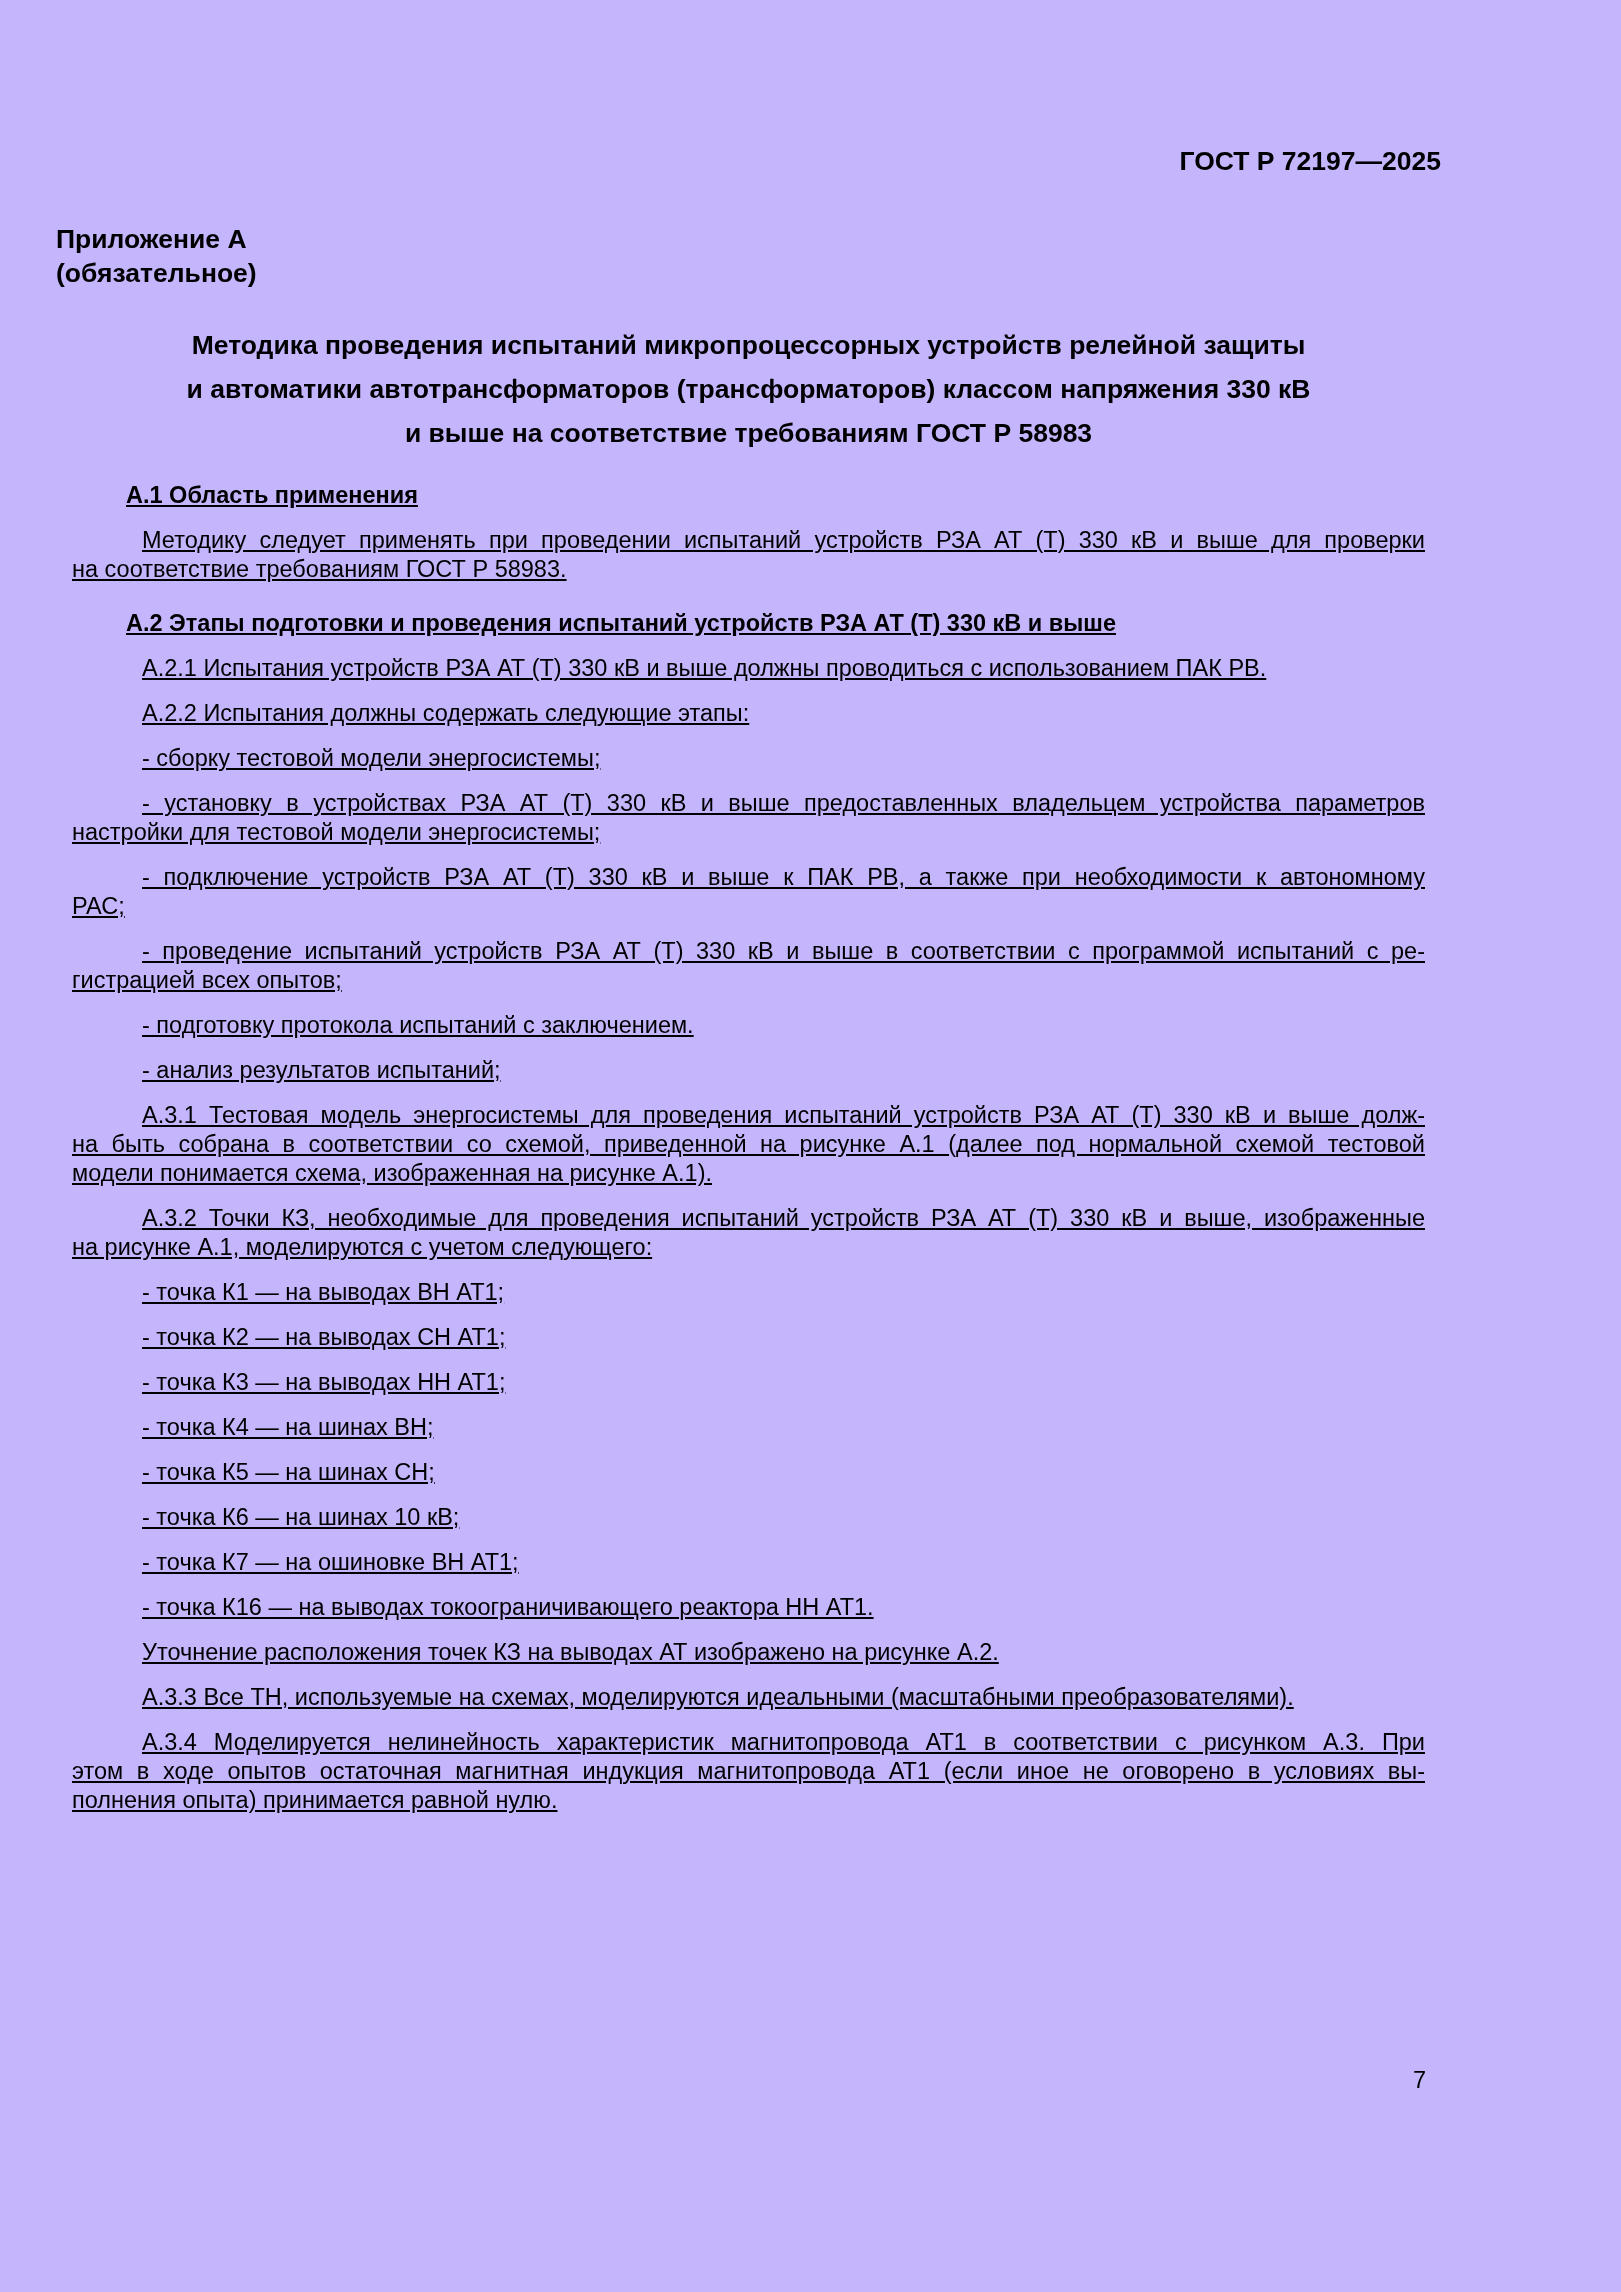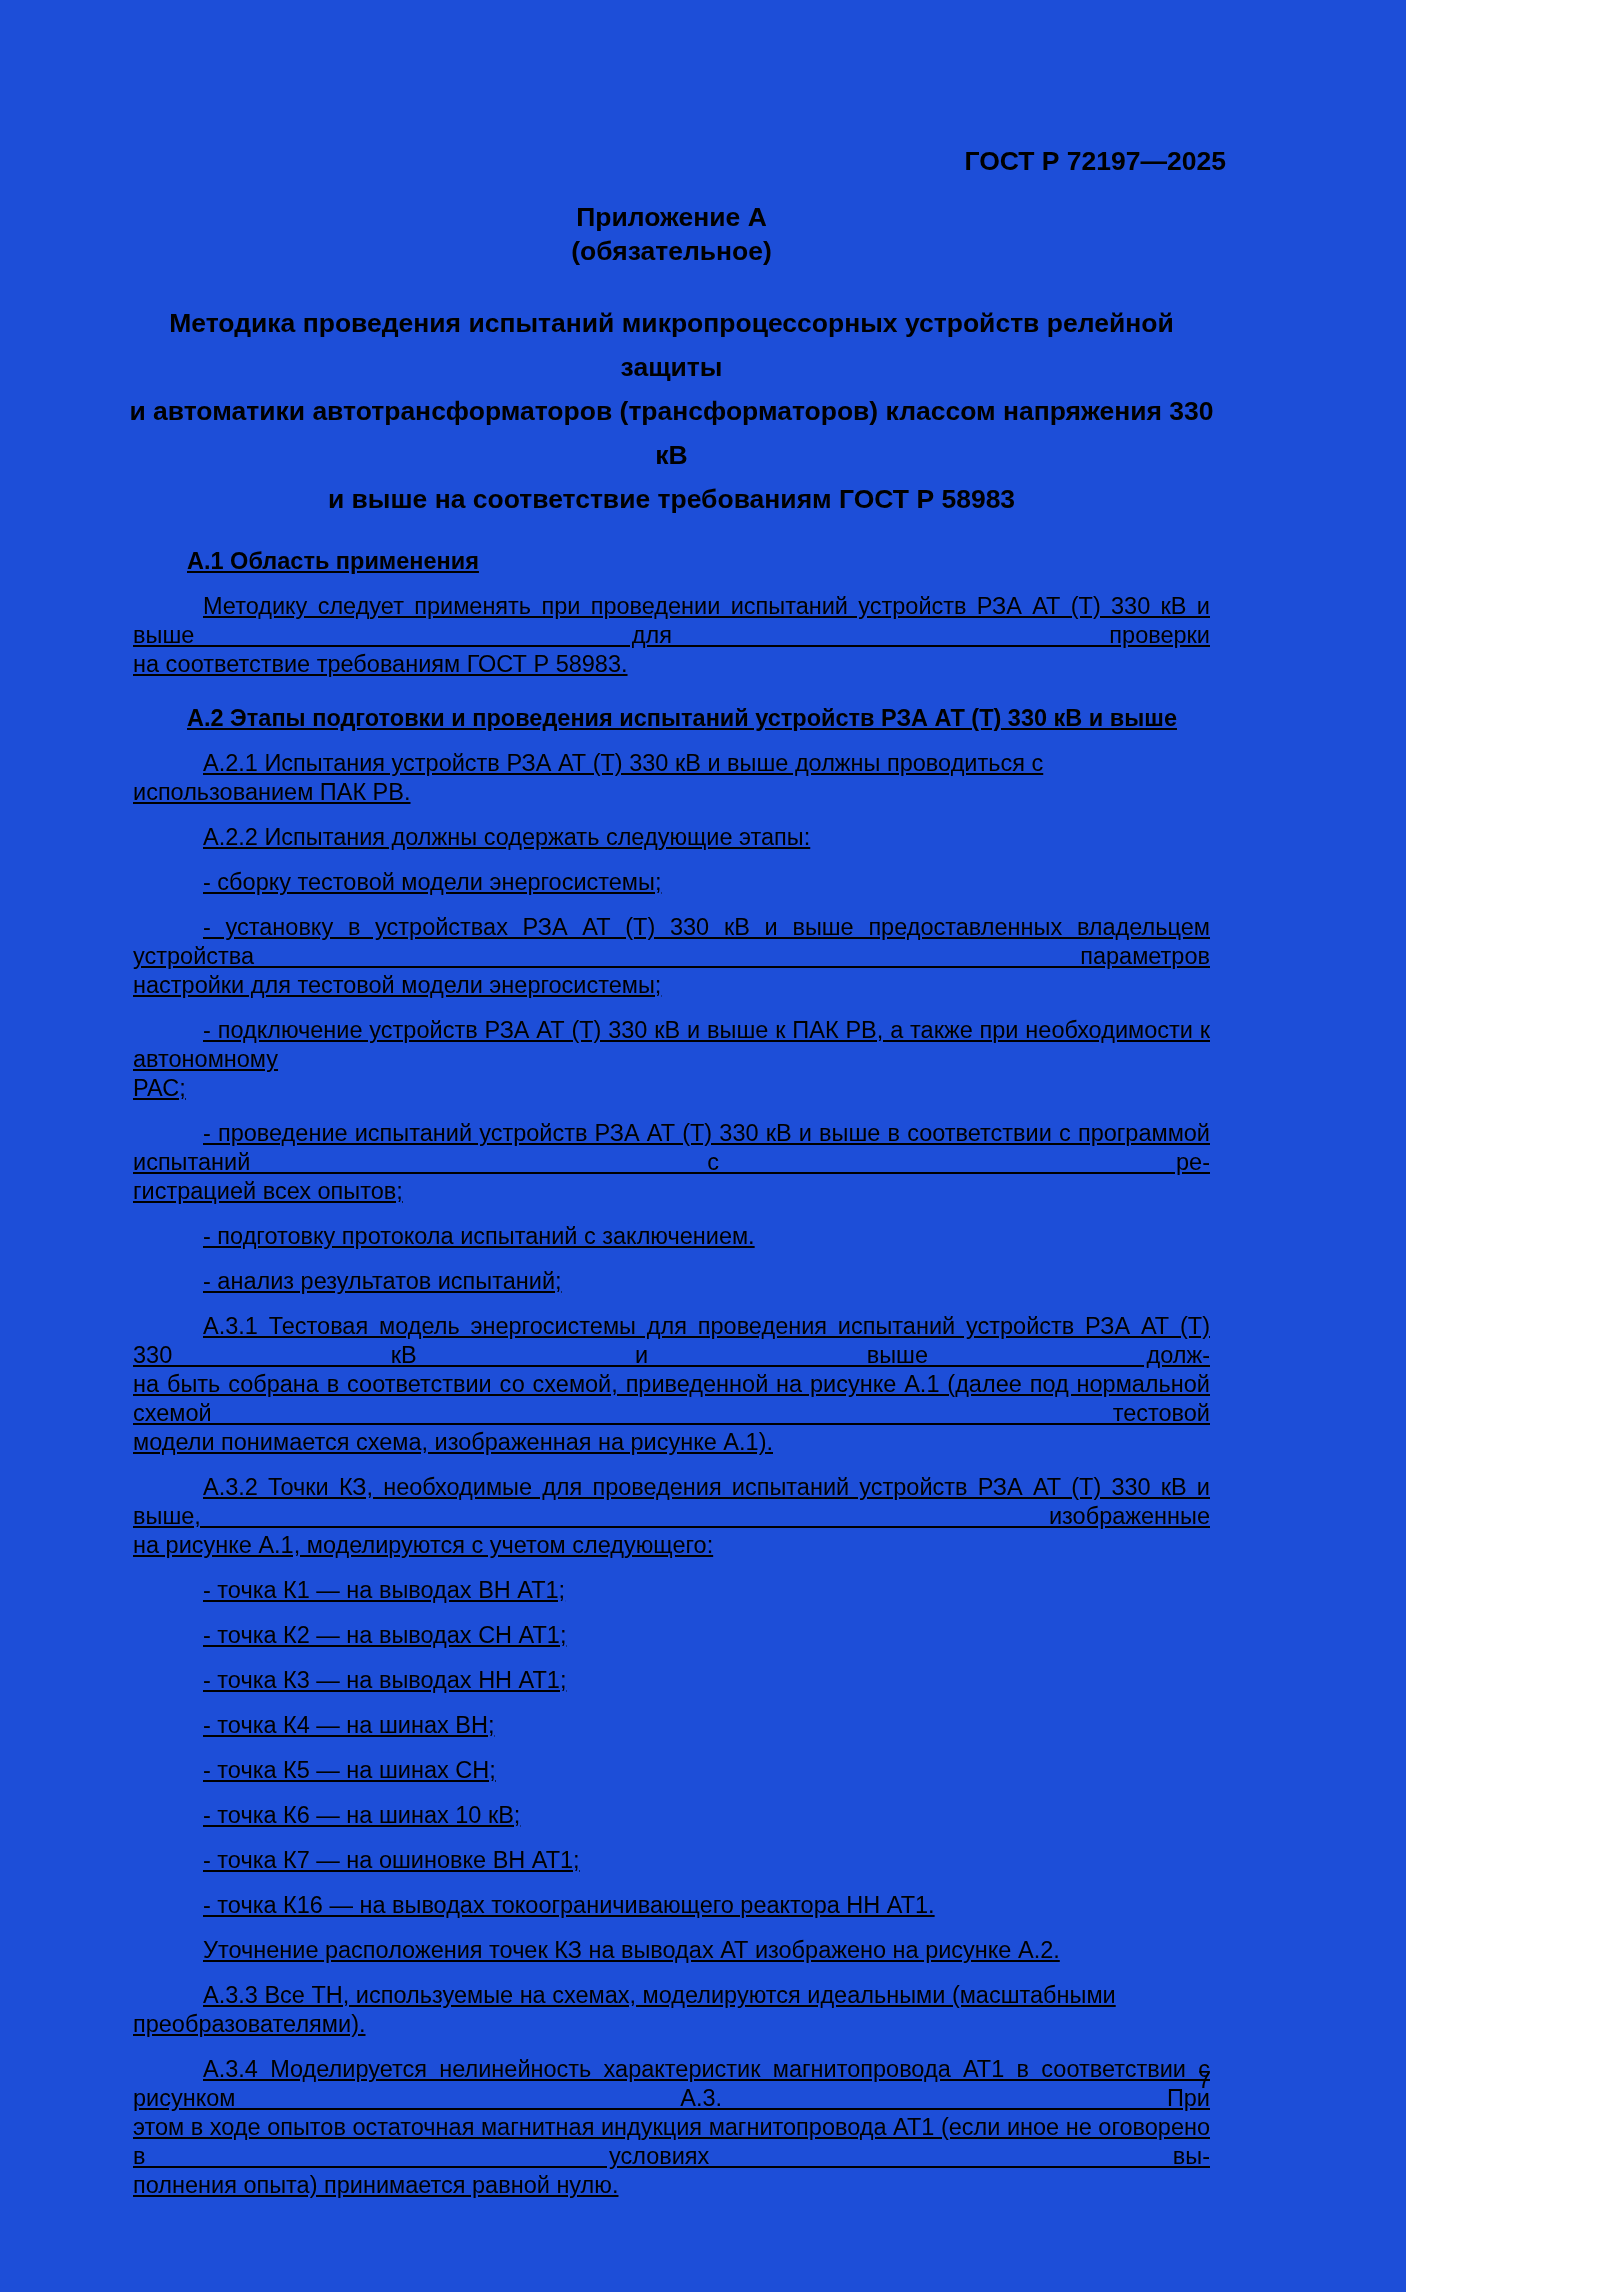--- a/index.html
+++ b/index.html
@@ -2,43 +2,42 @@
 <html lang="ru"><head>
 <meta charset="utf-8">
 <style>
   html, body {
     margin: 0;
     padding: 0;
     background: #ffffff;
   }
   .page {
     position: relative;
-    width: 1406px;
+    width: 1621px;
     height: 2293px;
-    background: #1d4ed8;
+    background: #c4b5fd;
     color: #000000;
     font-family: "Liberation Sans", "DejaVu Sans", sans-serif;
     font-size: 23.5px;
     line-height: 29px;
     box-sizing: border-box;
-    padding: 147px 180px 0 117px;
+    padding: 147px 180px 0 56px;
     overflow: hidden;
   }
   .gost-header {
     text-align: right;
     font-weight: bold;
     font-size: 26.5px;
     line-height: 29px;
   }
   .appendix {
-    text-align: center;
     font-weight: bold;
     font-size: 26.5px;
     line-height: 34px;
-    margin-top: 24px;
+    margin-top: 46px;
   }
   .doc-title {
     text-align: center;
     font-weight: bold;
     font-size: 26.5px;
     line-height: 44px;
     margin-top: 33px;
   }
   .doc-body {
     margin-top: 0;

